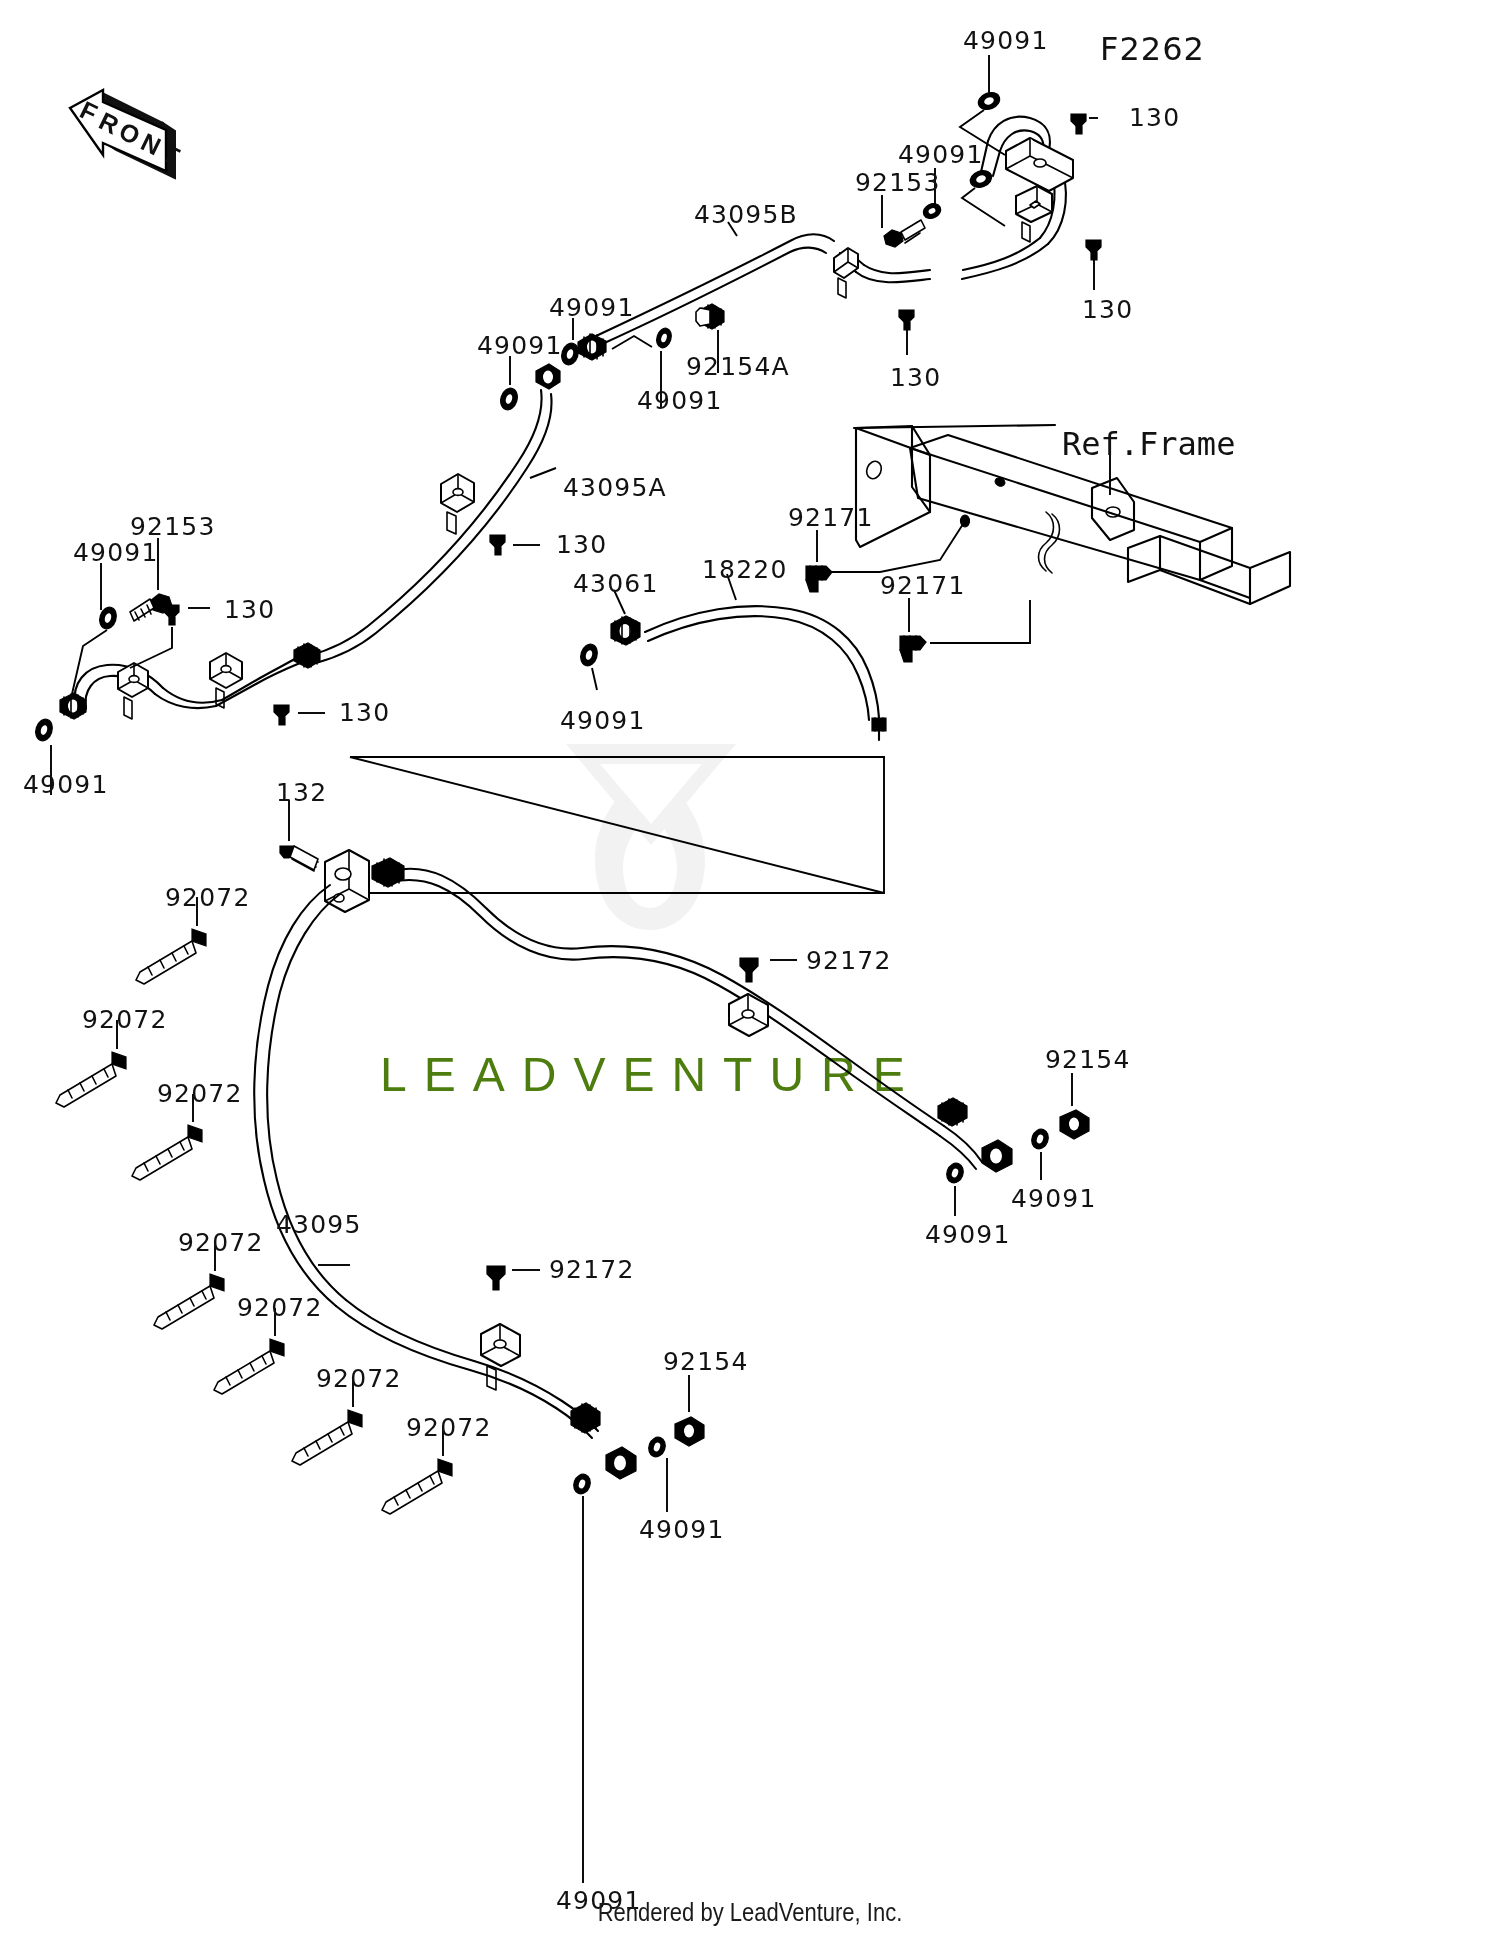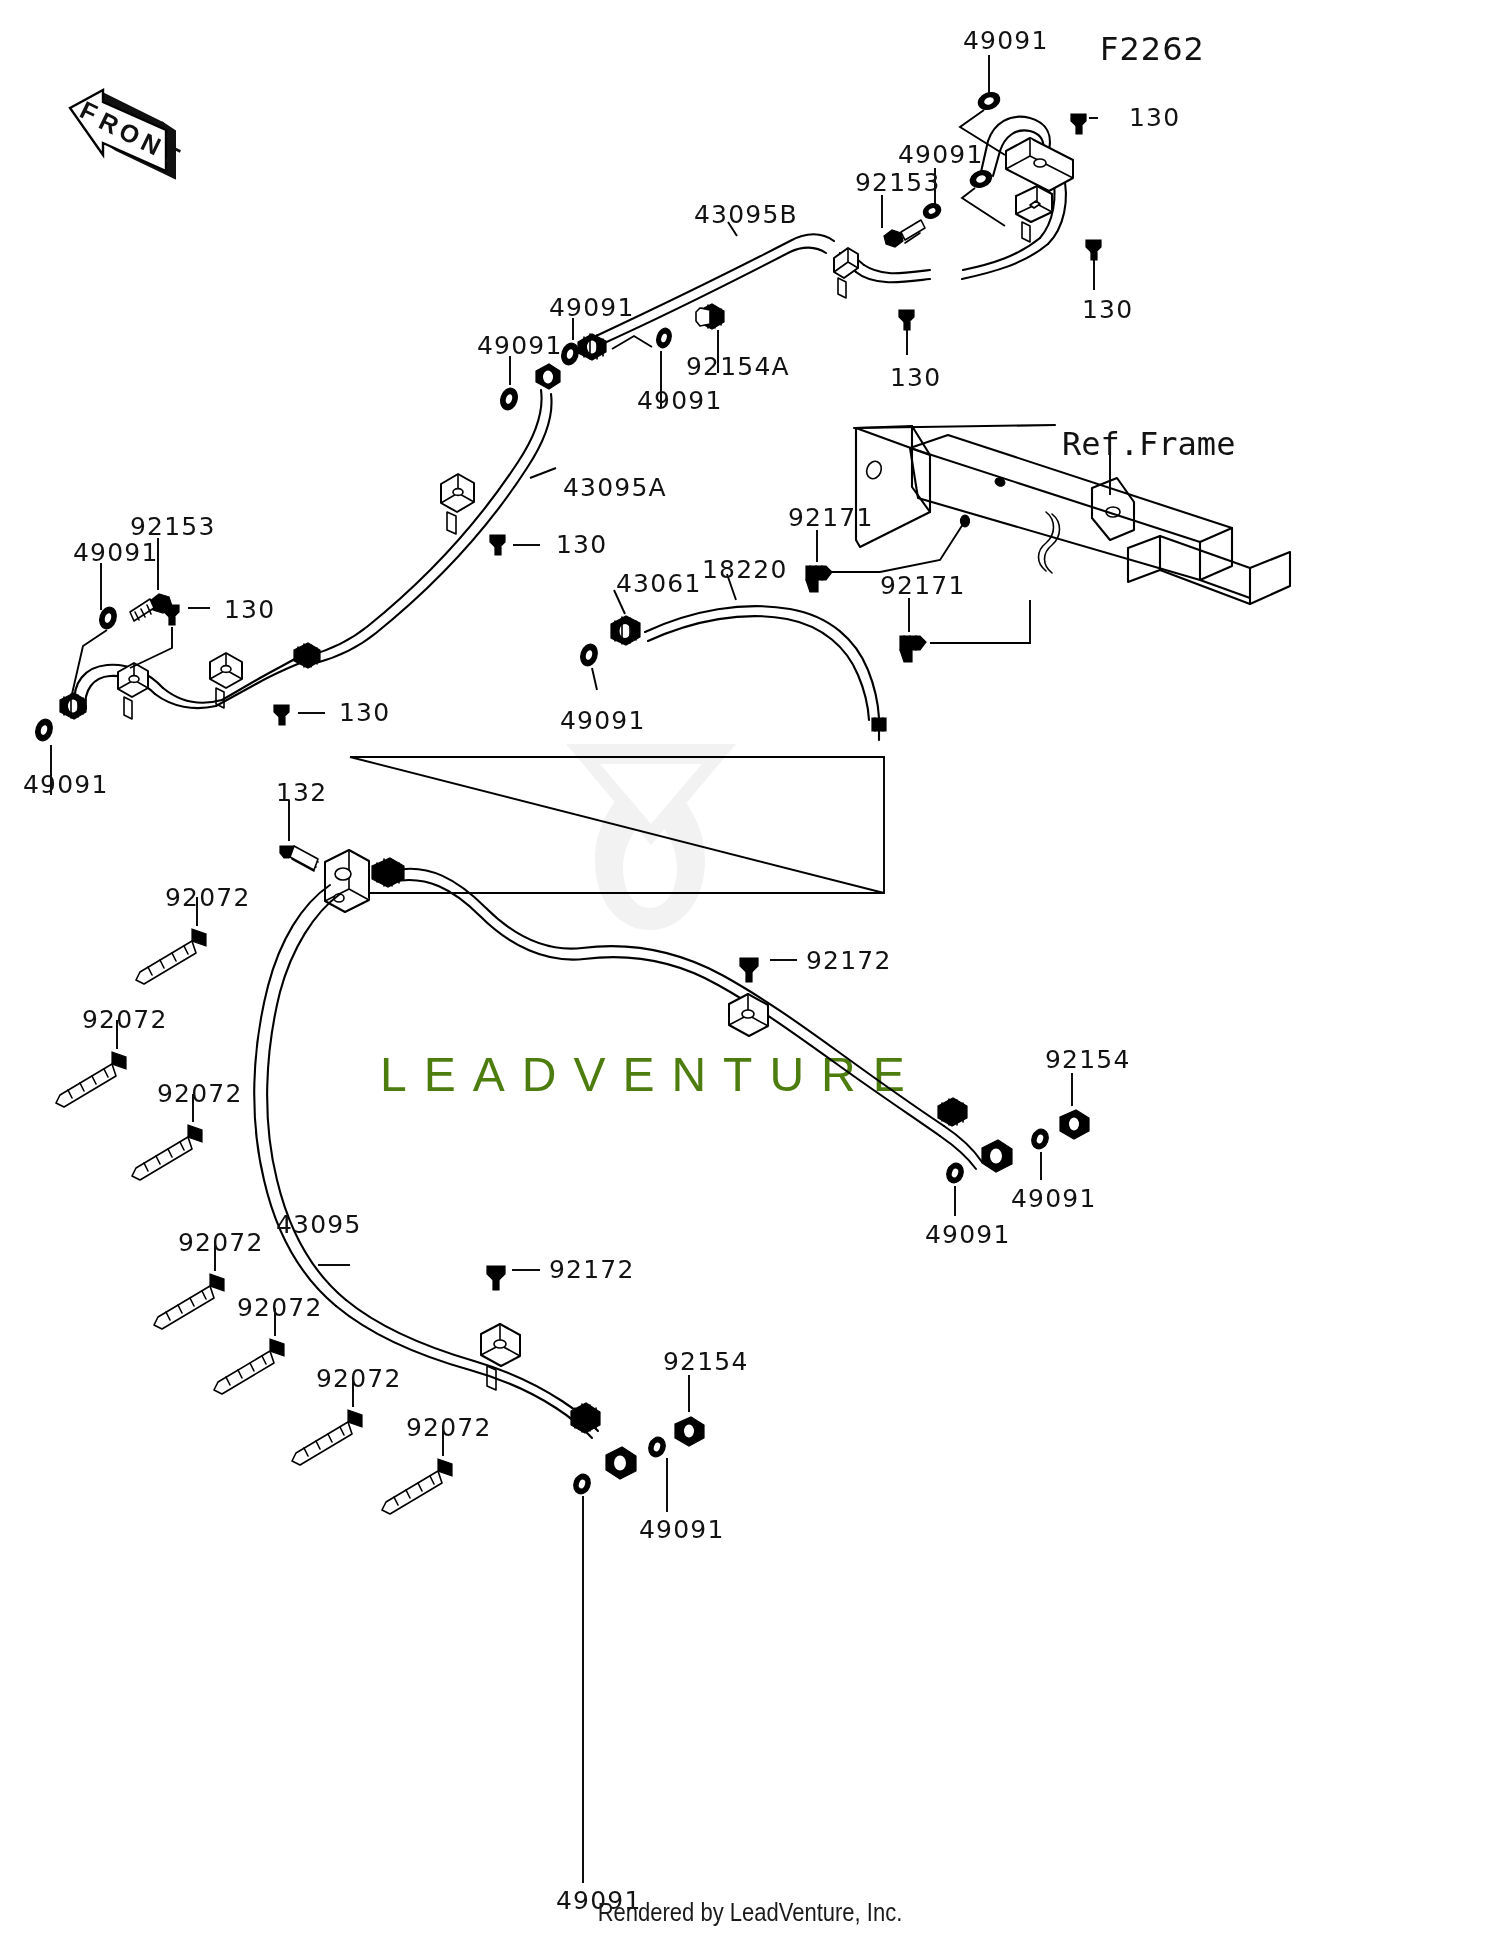--- a/index.html
+++ b/index.html
@@ -589,21 +589,21 @@
       <div class="lbl" style="left: 477px; top: 333px;">49091</div>
       <div class="lbl" style="left: 686px; top: 354px; text-align: center;">92154A</div>
       <div class="lbl" style="left: 637px; top: 388px;">49091</div>
       <div class="lbl" style="left: 563px; top: 455px; margin-top: 20px;">43095A</div>
       <div class="lbl" style="left: 556px; top: 532px;">130</div>
       <div class="lbl" style="left: 130px; top: 514px;">92153</div>
       <div class="lbl" style="left: 73px; top: 540px;">49091</div>
       <div class="lbl" style="left: 224px; top: 597px;">130</div>
       <div class="lbl" style="left: 339px; top: 700px;">130</div>
       <div class="lbl" style="left: 23px; top: 772px;">49091</div>
-      <div class="lbl" style="left: 616px; top: 571px;">43061</div>
+      <div class="lbl" style="left: 573px; top: 571px;">43061</div>
       <div class="lbl" style="left: 702px; top: 557px;">18220</div>
       <div class="lbl" style="left: 560px; top: 708px;">49091</div>
       <div class="lbl" style="left: 788px; top: 505px;">92171</div>
       <div class="lbl" style="left: 880px; top: 573px;">92171</div>
       <div class="lbl" style="left: 276px; top: 780px;">132</div>
       <div class="lbl" style="left: 165px; top: 885px;">92072</div>
       <div class="lbl" style="left: 82px; top: 1007px;">92072</div>
       <div class="lbl" style="left: 157px; top: 1081px;">92072</div>
       <div class="lbl" style="left: 178px; top: 1230px;">92072</div>
       <div class="lbl" style="left: 237px; top: 1295px;">92072</div>

